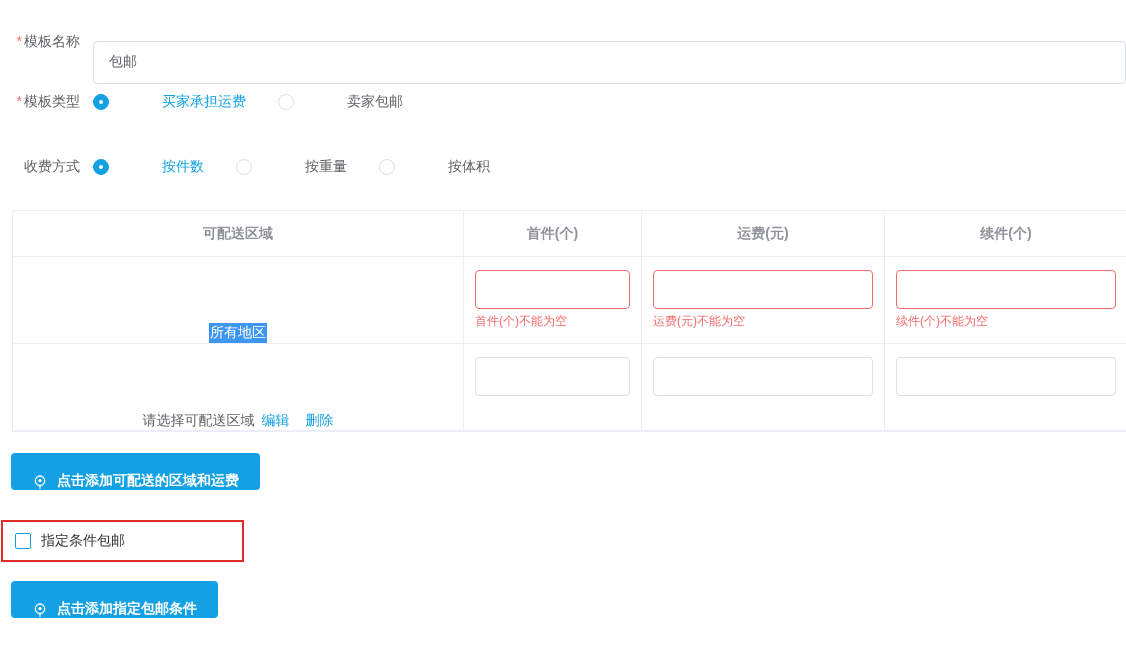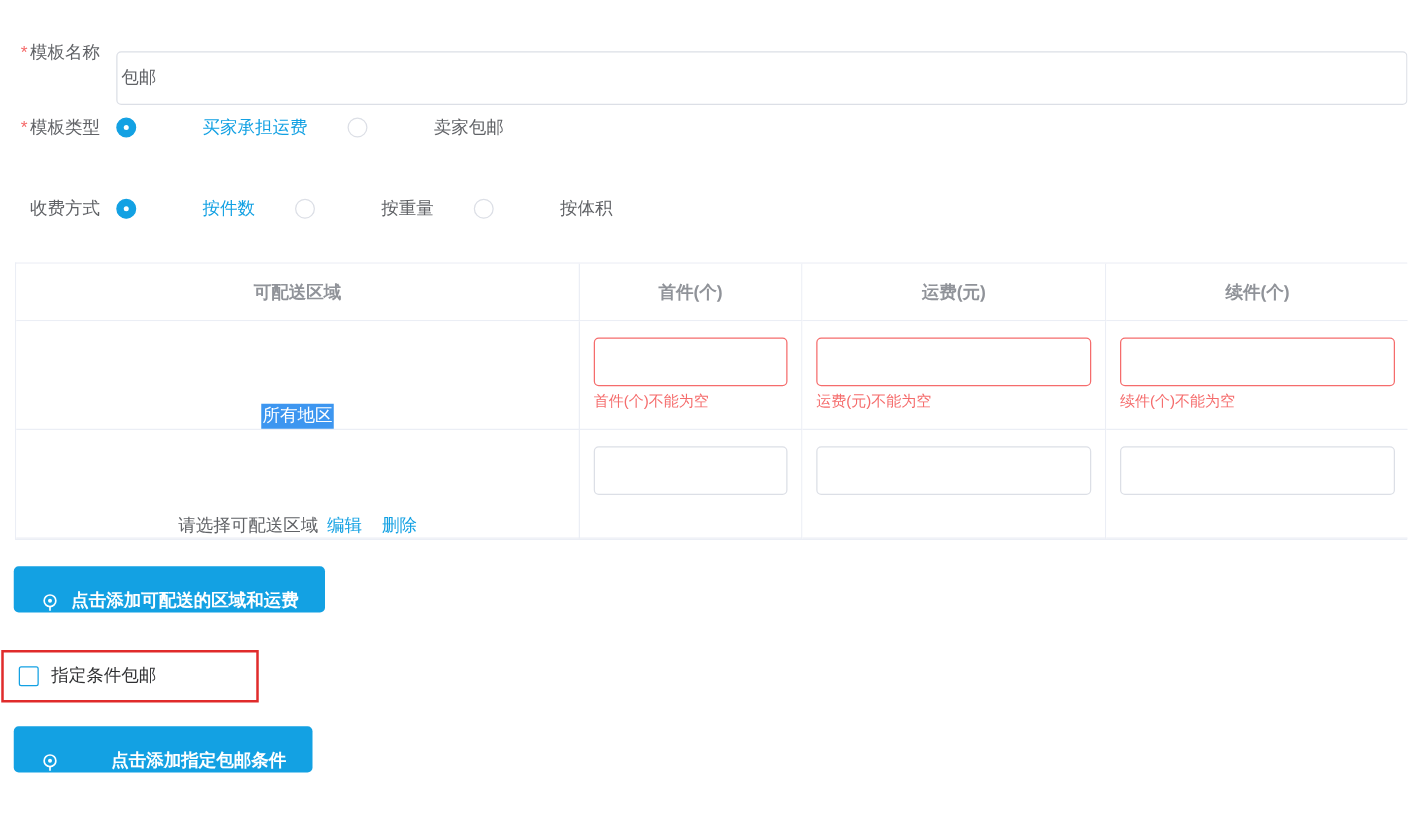--- a/index.html
+++ b/index.html
@@ -5,21 +5,21 @@
   * { margin:0; padding:0; box-sizing:border-box; }
   html,body { width:1126px; height:666px; background:#ffffff; overflow:hidden;
     font-family:"Liberation Sans","DejaVu Sans",sans-serif; }
   .page { position:relative; width:1126px; height:666px; background:#fff; }
 
   .form-row { position:absolute; left:0; display:flex; align-items:center;justify-content:center; }
   .form-label { width:80px; text-align:right; font-size:14px; color:#606266; white-space:nowrap; }
   .req { color:#f56c6c; margin-right:2px; font-size:14px; }
 
   .text-input { height:43px; border:1px solid #dcdfe6; border-radius:4px; font-size:14px;
-    color:#606266; padding:0 3px; outline:none; background:#fff;
+    color:#606266; padding:0 15px; outline:none; background:#fff;
     font-family:"Liberation Sans","DejaVu Sans",sans-serif;margin-top:41px; }
 
   .radio-group { display:flex; align-items:center; margin-left:13px; }
   .radio-item { display:flex; align-items:center; margin-right:32px; cursor:pointer;gap:44px; }
   .radio-circle { width:16px; height:16px; border-radius:50%; border:1px solid #dcdfe6;
     background:#fff; margin-right:9px; position:relative; flex:0 0 auto; }
   .radio-circle.on { border-color:#13a1e3; background:#13a1e3; }
   .radio-circle.on::after { content:""; position:absolute; left:5px; top:5px; width:4px; height:4px;
     border-radius:50%; background:#fff; }
   .radio-label { font-size:14px; color:#606266; }
@@ -42,21 +42,21 @@
   .hl { background:#3d96f0; color:#ffffff; padding:1px 1px; }
   .link { color:#13a1e3; font-size:14px; text-decoration:none; cursor:pointer; }
   .link.edit { margin-left:7px; }
   .link.del { margin-left:16px; }
 
   .blue-btn { position:absolute; left:11px; height:37px; display:inline-flex; align-items:flex-end;
     background:#13a1e3; color:#fff; border:none; border-radius:4px; font-size:14px;
     padding:0 21px; cursor:pointer; font-family:"Liberation Sans","DejaVu Sans",sans-serif;font-weight:bold; }
   .blue-btn .ic { width:16px; height:16px; margin-right:9px; flex:0 0 auto; }
 
-  .chk-box { position:absolute; left:1px; top:520px; width:206px; height:42px;
+  .chk-box { position:absolute; left:1px; top:520px; width:243px; height:42px;
     border:2px solid #e02b2b; display:flex; align-items:center; padding-left:12px; background:#fff; }
   .checkbox { width:16px; height:16px; border:1px solid #13a1e3; border-radius:2px;
     background:#fff; margin-right:10px; cursor:pointer; flex:0 0 auto; }
   .chk-label { font-size:14px; color:#303133; }
 </style>
 </head>
 <body>
 
 <div class="page">
 
@@ -143,21 +143,21 @@
       <path d="M12 17v5" stroke="#ffffff" stroke-width="2"></path>
     </svg>
     <span>点击添加可配送的区域和运费</span>
   </button>
 
   <div class="chk-box">
     <span class="checkbox"></span>
     <span class="chk-label">指定条件包邮</span>
   </div>
 
-  <button class="blue-btn" style="top:581px;gap:32px;">
+  <button class="blue-btn" style="top:581px;">
     <svg class="ic" viewBox="0 0 24 24">
       <circle cx="12" cy="10" r="7" fill="none" stroke="#ffffff" stroke-width="2"></circle>
       <circle cx="12" cy="10" r="2.4" fill="#ffffff"></circle>
       <path d="M12 17v5" stroke="#ffffff" stroke-width="2"></path>
     </svg>
     <span>点击添加指定包邮条件</span>
   </button>
 
 </div>
 

